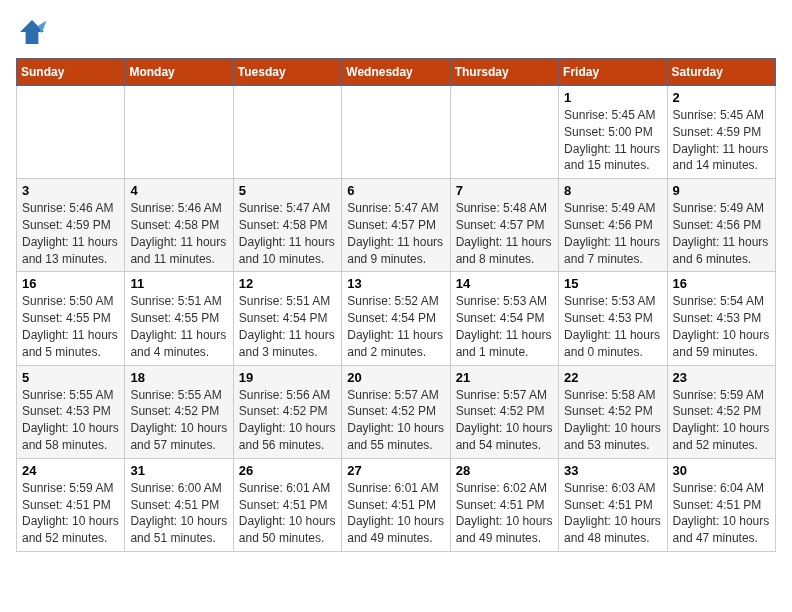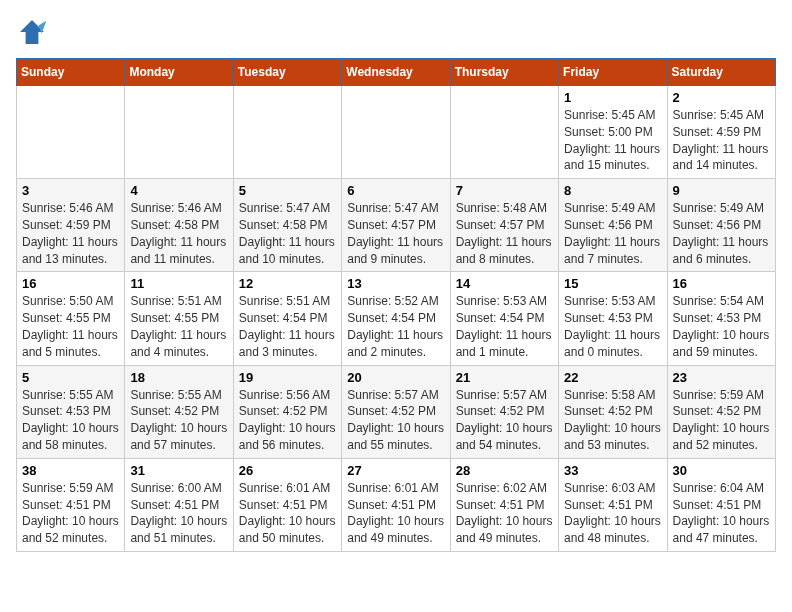--- a/index.html
+++ b/index.html
@@ -220,21 +220,21 @@
           <span class="day-number">22</span>
           <div class="day-info">Sunrise: 5:58 AM<br>Sunset: 4:52 PM<br>Daylight: 10 hours and 53 minutes.</div>
         </td>
         <td>
           <span class="day-number">23</span>
           <div class="day-info">Sunrise: 5:59 AM<br>Sunset: 4:52 PM<br>Daylight: 10 hours and 52 minutes.</div>
         </td>
       </tr>
       <tr>
         <td>
-          <span class="day-number">38</span>
+          <span class="day-number">24</span>
           <div class="day-info">Sunrise: 5:59 AM<br>Sunset: 4:51 PM<br>Daylight: 10 hours and 52 minutes.</div>
         </td>
         <td>
           <span class="day-number">31</span>
           <div class="day-info">Sunrise: 6:00 AM<br>Sunset: 4:51 PM<br>Daylight: 10 hours and 51 minutes.</div>
         </td>
         <td>
           <span class="day-number">26</span>
           <div class="day-info">Sunrise: 6:01 AM<br>Sunset: 4:51 PM<br>Daylight: 10 hours and 50 minutes.</div>
         </td>

